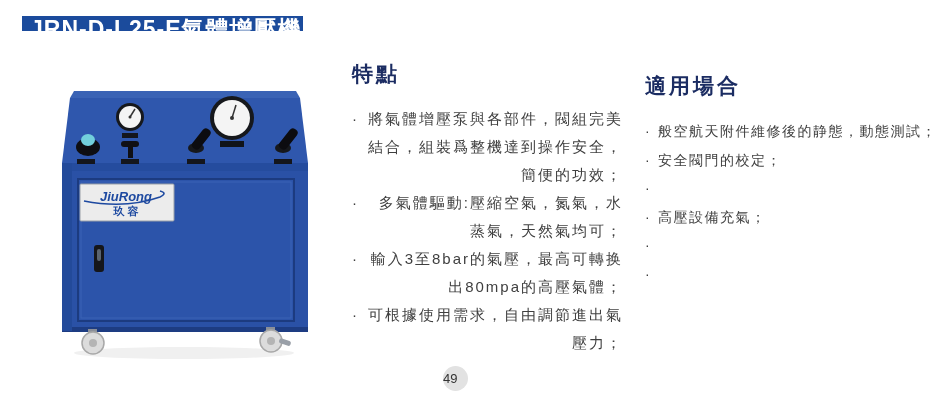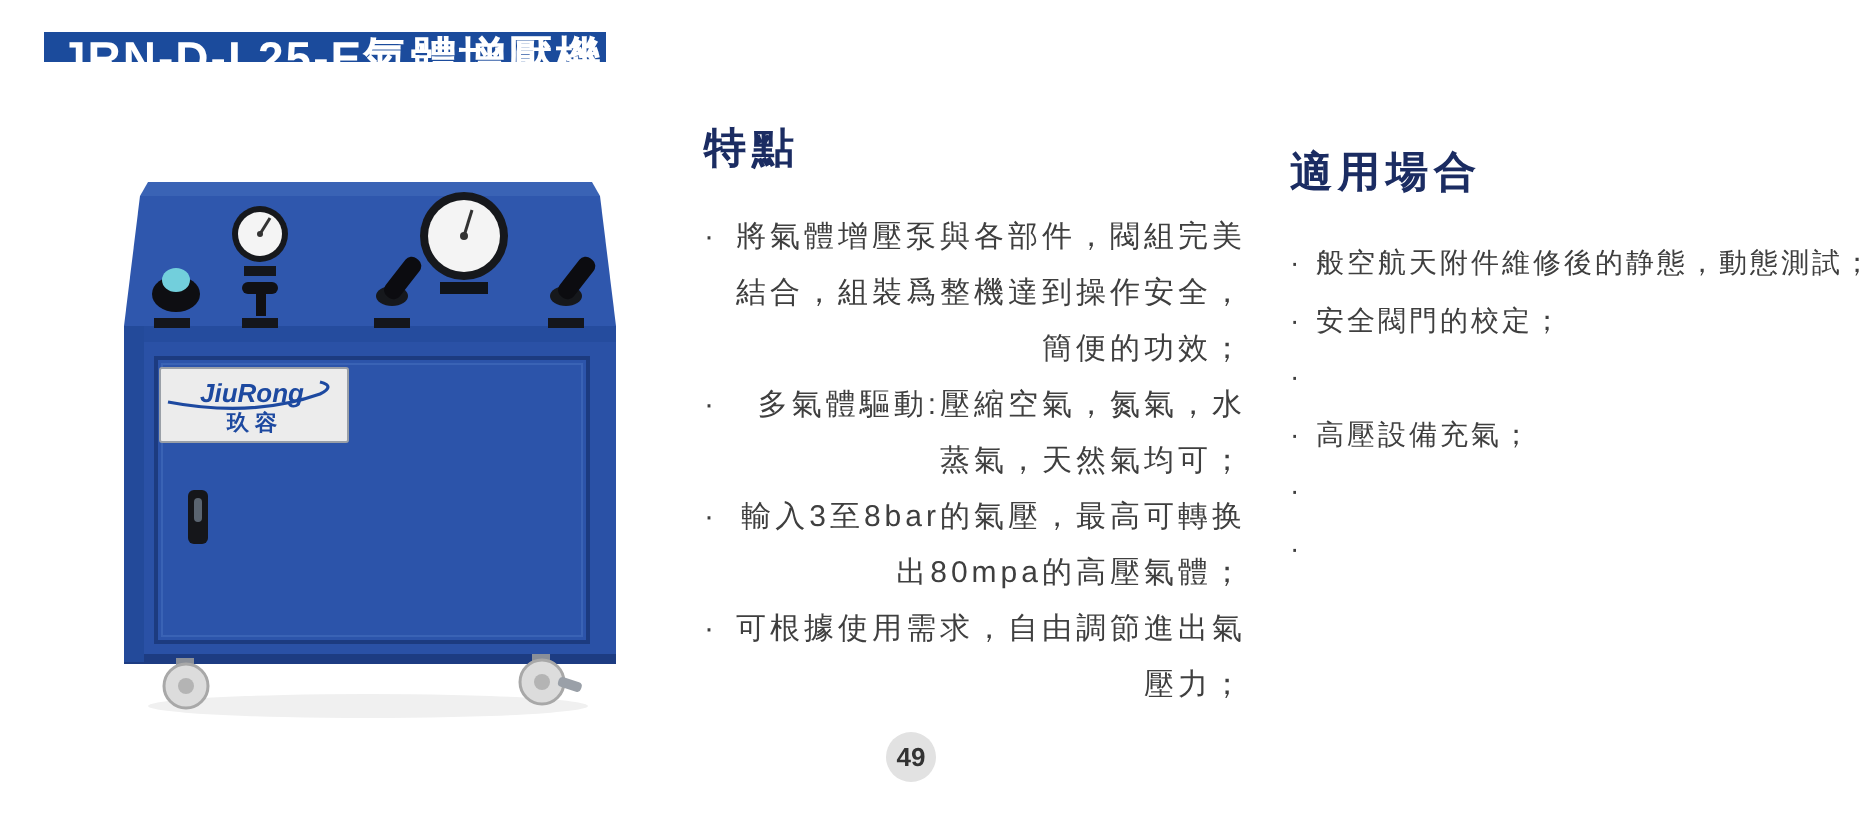--- a/index.html
+++ b/index.html
@@ -74,22 +74,21 @@
 
   
   .page-number {
     position: absolute;
     left: 443px; top: 366px;
     width: 25px; height: 25px;
     border-radius: 50%;
     background: #e2e2e2;
     color: #333333;
     font-size: 13px;
-    font-weight: bold;
-    text-align: center;
+    font-weight: normal;
     line-height: 25px;
   }
 </style>
 </head>
 <body>
 
 <div class="page">
 
   <div class="banner">
     <span>JRN-D-L25-E氣體增壓機</span>

